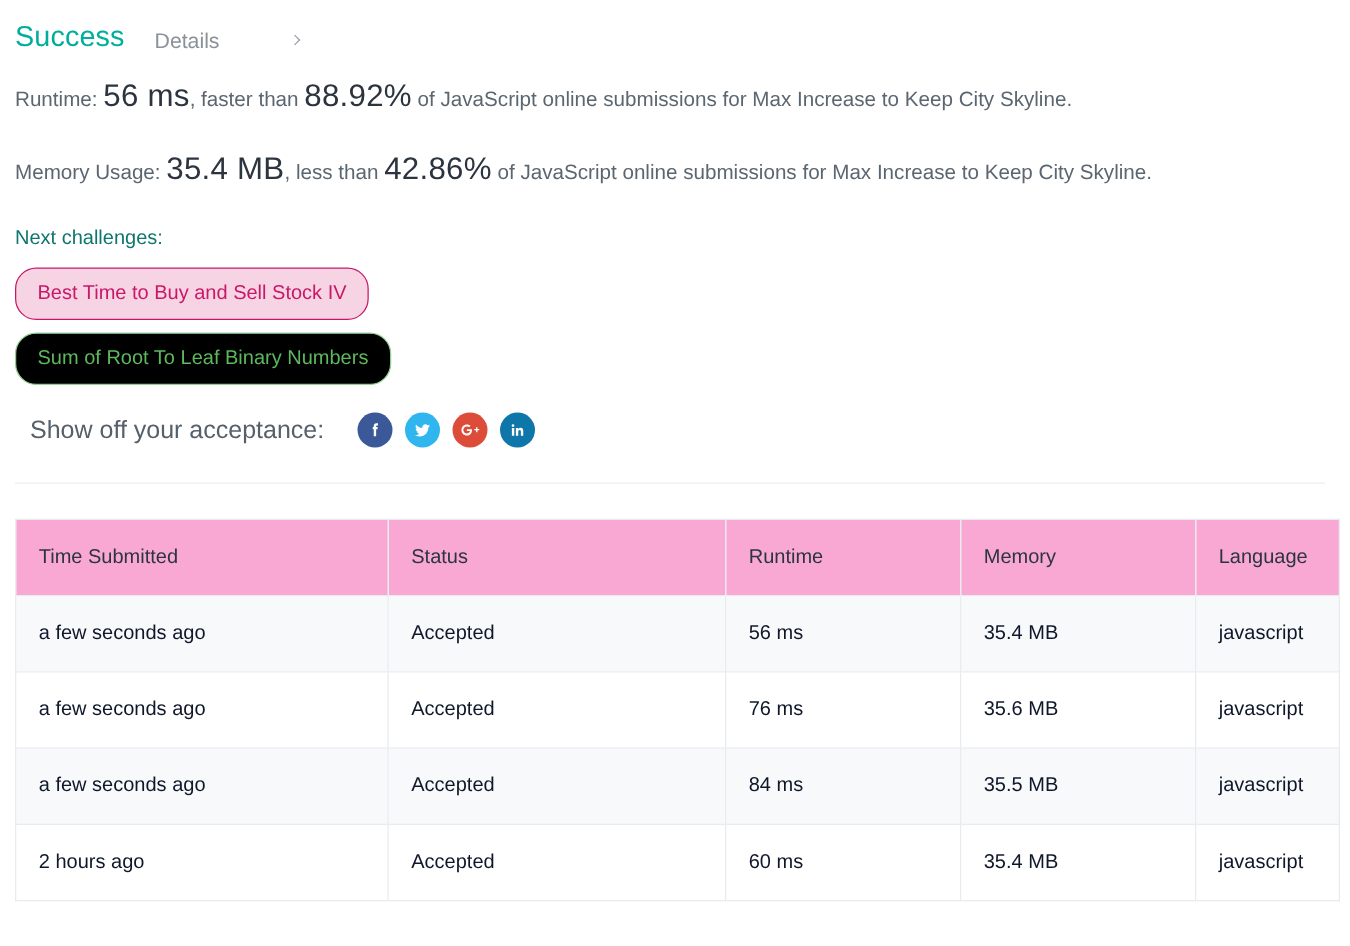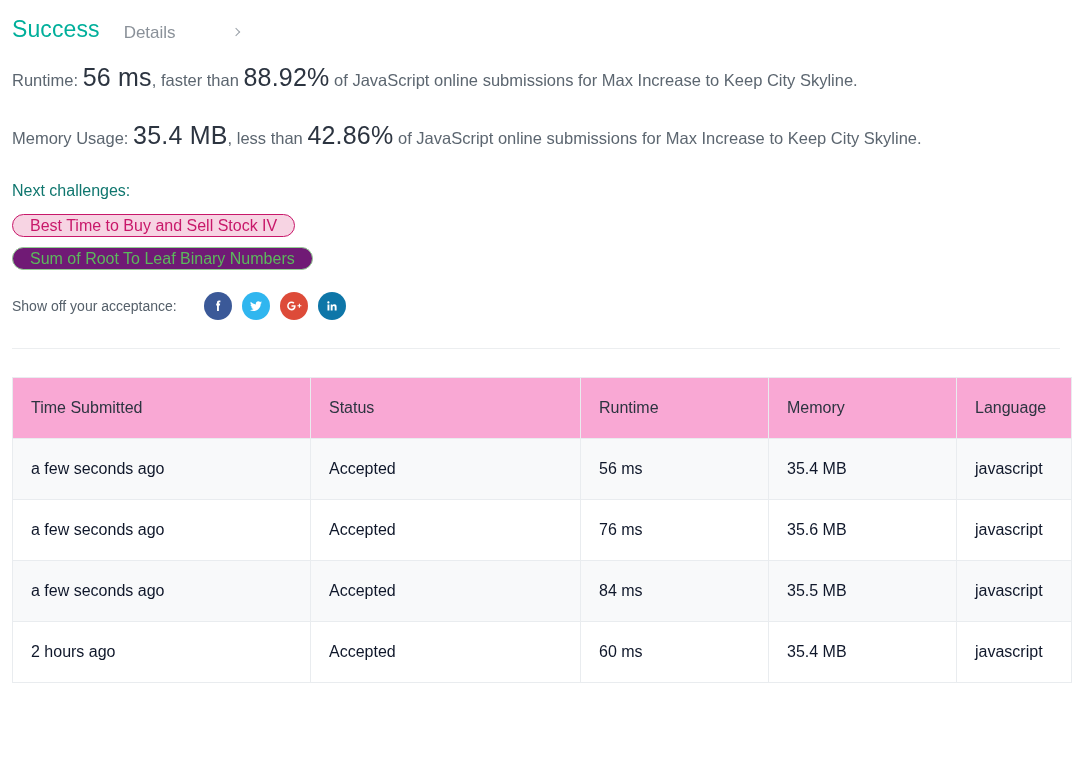--- a/index.html
+++ b/index.html
@@ -61,38 +61,38 @@
   .next-label {
     font-size: 16px;
     color: #0f766e;
     margin-top: 32px;
   }
   .tag-rows { margin-top: 14px; }
   .tag-row { display: flex; align-items: center; gap: 11px; }
   .tag-row + .tag-row { margin-top: 10px; }
   .tag {
     display: inline-flex; align-items: center; justify-content: center;
-    height: 23px;
+    height: 42px;
     padding: 0 17px;
     border-radius: 17px;
     font-size: 16px;
     border: 1.4px solid;
     cursor: pointer;
     white-space: nowrap;
   }
   .tag-hard  { color: #c8186a; border-color: #c8186a; background: #f7d4e3; }
-  .tag-easy  { color: #5cb85c; border-color: #93cf93; background: #701a75; }
+  .tag-easy  { color: #5cb85c; border-color: #93cf93; background: #000000; }
   .tag-med   { color: #f0ad4e; border-color: #f5c47c; background: #fffcf5; }
 
   
   .share-row {
     display: flex; align-items: center;
     margin-top: 22px;
   }
-  .share-label { font-size: 14px; color: #55606a; }
+  .share-label { font-size: 20px; color: #55606a; margin-left: 12px; }
   .socials { display: flex; align-items: center; gap: 10px; margin-left: 27px; }
   .soc {
     width: 28px; height: 28px; border-radius: 50%;
     display: flex; align-items: center; justify-content: center;
     color: #fff; cursor: pointer;
   }
   .soc svg { display: block; }
   .soc-fb { background: #3b5998; }
   .soc-tw { background: #30b6ef; }
   .soc-gp { background: #dd4b39; }

